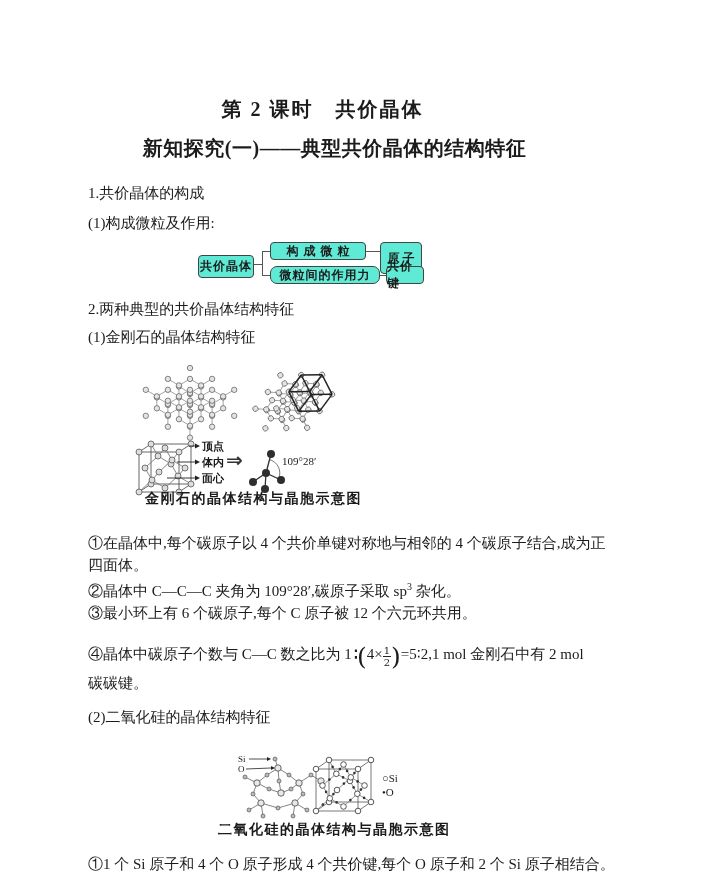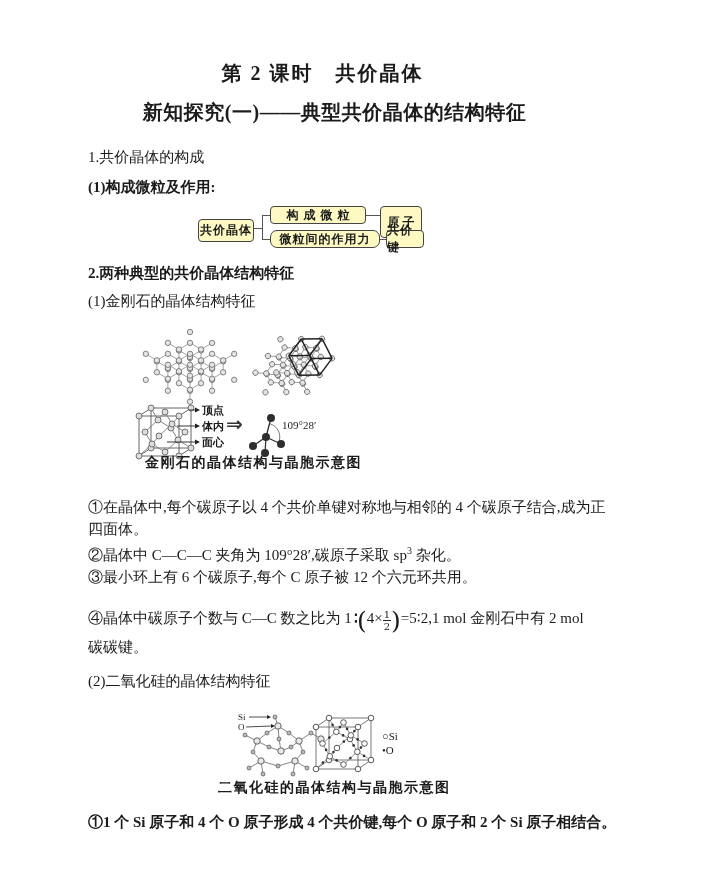--- a/index.html
+++ b/index.html
@@ -1,31 +1,31 @@
 <!DOCTYPE html>
 <html><head>
 <meta charset="utf-8">
 <style>
   html,body{margin:0;padding:0;background:#fff;}
   body{width:701px;height:877px;overflow:hidden;color:#1b1b1b;
        font-family:"Liberation Serif","DejaVu Serif",serif;}
-  .content{padding:60px 84px 0 88px;}
+  .content{padding:96px 84px 0 88px;}
   .title{font-size:20px;font-weight:700;text-align:center;margin:0 0 12px;transform:translateX(-30px);letter-spacing:2px;}
   .subtitle{font-size:20px;font-weight:700;text-align:center;margin:0 0 20px;transform:translateX(-18px);letter-spacing:.5px;}
   .para{font-size:15px;line-height:22px;}
-  .gap6{margin-top:6px;} .gap8{margin-top:8px;font-weight:bold;} .gap12{margin-top:12px;} .gap18{margin-top:18px;}
+  .gap6{margin-top:6px;} .gap8{margin-top:8px;} .gap12{margin-top:12px;} .gap18{margin-top:18px;}
   
   .flowchart{position:relative;width:270px;height:46px;margin:8px 0 10px 110px;}
-  .fc-box{position:absolute;border:1.2px solid #444;border-radius:4px;background:#fef9c3;
+  .fc-box{position:absolute;border:1.2px solid #444;border-radius:4px;background:#5eead4;
           font-size:12px;font-weight:700;display:flex;align-items:center;justify-content:center;box-sizing:border-box;}
   .fc-line{position:absolute;background:#555;}
   
   .figblock{position:relative;}
   .fig-diamond{height:152px;margin-top:14px;}
-  .fig-silica{height:96px;margin-top:15px;text-decoration:underline;}
+  .fig-silica{height:96px;margin-top:21px;text-decoration:underline;}
   .figblock svg{position:absolute;}
   .fig-caption{position:absolute;font-size:14px;font-weight:700;letter-spacing:1.5px;white-space:nowrap;}
   .dbl-arrow{position:absolute;left:138px;top:88px;font-size:20px;line-height:20px;color:#333;font-weight:700;
              font-family:"DejaVu Sans",sans-serif;}
   .legend{position:absolute;left:294px;top:22px;font-size:11px;line-height:14px;}
   
   .bigp{font-size:25px;font-weight:400;vertical-align:-6px;line-height:0;font-family:"DejaVu Serif",serif;}
   .frac{display:inline-block;vertical-align:-7px;text-align:center;font-size:10px;line-height:1.15;
         font-family:"DejaVu Serif",serif;}
   .frac-den{display:block;border-top:1px solid #222;padding:0 1px;}

